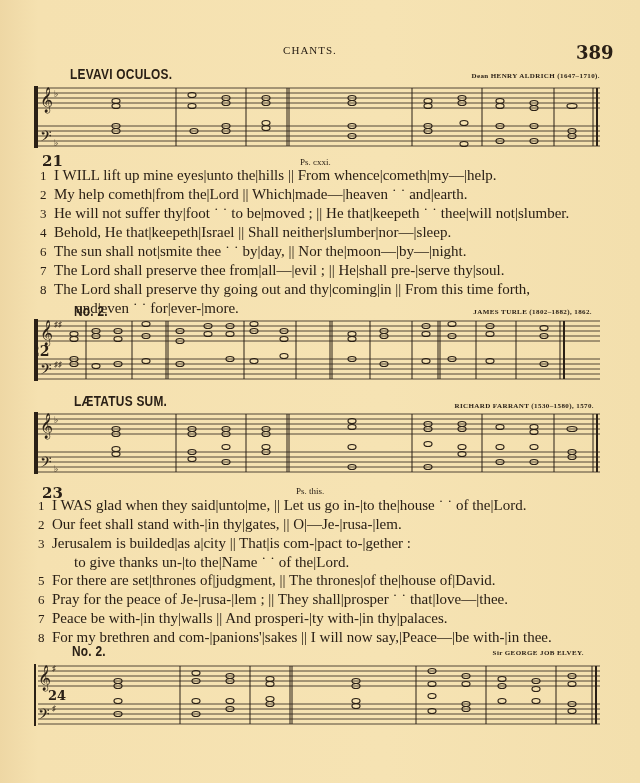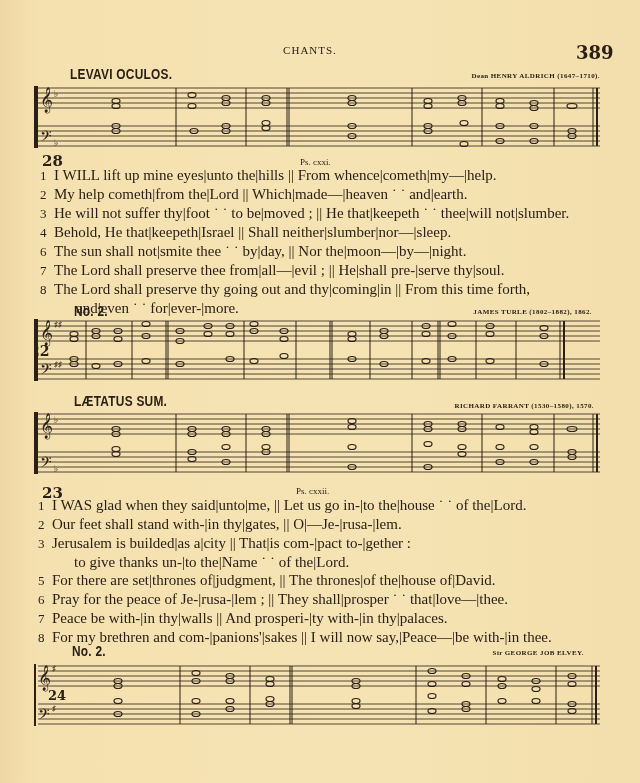--- a/index.html
+++ b/index.html
@@ -101,21 +101,21 @@
         <ellipse cx="466" cy="44" rx="4" ry="2.5"></ellipse>
           <ellipse cx="466" cy="59" rx="4" ry="2.5"></ellipse>
         <ellipse cx="500" cy="44" rx="4" ry="2.5"></ellipse>
           <ellipse cx="500" cy="59" rx="4" ry="2.5"></ellipse>
         <ellipse cx="538" cy="49" rx="4" ry="2.5"></ellipse>
           <ellipse cx="538" cy="54" rx="4" ry="2.5"></ellipse>
       </g>
     </svg>
   </div>
 
-  <div class="chant-number" style="left:42px; top:152px;">28</div>
+  <div class="chant-number" style="left:42px; top:152px;">21</div>
   <div class="psalm-ref" style="left:300px; top:157px;text-align:right;">Ps. cxxi.</div>
 
   <div class="verses" style="top:166px;">
     <div class="verse"><span class="num">1</span><span>I WILL lift up mine eyes|unto the|hills || From whence|cometh|my—|help.</span></div>
     <div class="verse"><span class="num">2</span><span>My help cometh|from the|Lord || Which|made—|heaven ˙ ˙ and|earth.</span></div>
     <div class="verse"><span class="num">3</span><span>He will not suffer thy|foot ˙ ˙ to be|moved ; || He that|keepeth ˙ ˙ thee|will not|slumber.</span></div>
     <div class="verse"><span class="num">4</span><span>Behold, He that|keepeth|Israel || Shall neither|slumber|nor—|sleep.</span></div>
     <div class="verse"><span class="num">6</span><span>The sun shall not|smite thee ˙ ˙ by|day, || Nor the|moon—|by—|night.</span></div>
     <div class="verse"><span class="num">7</span><span>The Lord shall preserve thee from|all—|evil ; || He|shall pre-|serve thy|soul.</span></div>
     <div class="verse"><span class="num">8</span><span>The Lord shall preserve thy going out and thy|coming|in || From this time forth,</span></div>
@@ -283,21 +283,21 @@
           <ellipse cx="466" cy="54" rx="4" ry="2.5"></ellipse>
         <ellipse cx="500" cy="39" rx="4" ry="2.5"></ellipse>
           <ellipse cx="500" cy="54" rx="4" ry="2.5"></ellipse>
         <ellipse cx="538" cy="44" rx="4" ry="2.5"></ellipse>
           <ellipse cx="538" cy="49" rx="4" ry="2.5"></ellipse>
       </g>
     </svg>
   </div>
 
   <div class="chant-number" style="left:42px; top:484px;">23</div>
-  <div class="psalm-ref" style="left:296px; top:486px;">Ps. cxxii.</div>
+  <div class="psalm-ref" style="left:296px; top:486px;">Ps. this.</div>
 
   <div class="verses" style="top:496px; left:38px;">
     <div class="verse"><span class="num">1</span><span>I WAS glad when they said|unto|me, || Let us go in-|to the|house ˙ ˙ of the|Lord.</span></div>
     <div class="verse"><span class="num">2</span><span>Our feet shall stand with-|in thy|gates, || O|—Je-|rusa-|lem.</span></div>
     <div class="verse"><span class="num">3</span><span>Jerusalem is builded|as a|city || That|is com-|pact to-|gether :</span></div>
     <div class="verse cont"><span>to give thanks un-|to the|Name ˙ ˙ of the|Lord.</span></div>
     <div class="verse"><span class="num">5</span><span>For there are set|thrones of|judgment, || The thrones|of the|house of|David.</span></div>
     <div class="verse"><span class="num">6</span><span>Pray for the peace of Je-|rusa-|lem ; || They shall|prosper ˙ ˙ that|love—|thee.</span></div>
     <div class="verse"><span class="num">7</span><span>Peace be with-|in thy|walls || And prosperi-|ty with-|in thy|palaces.</span></div>
     <div class="verse"><span class="num">8</span><span>For my brethren and com-|panions'|sakes || I will now say,|Peace—|be with-|in thee.</span></div>

